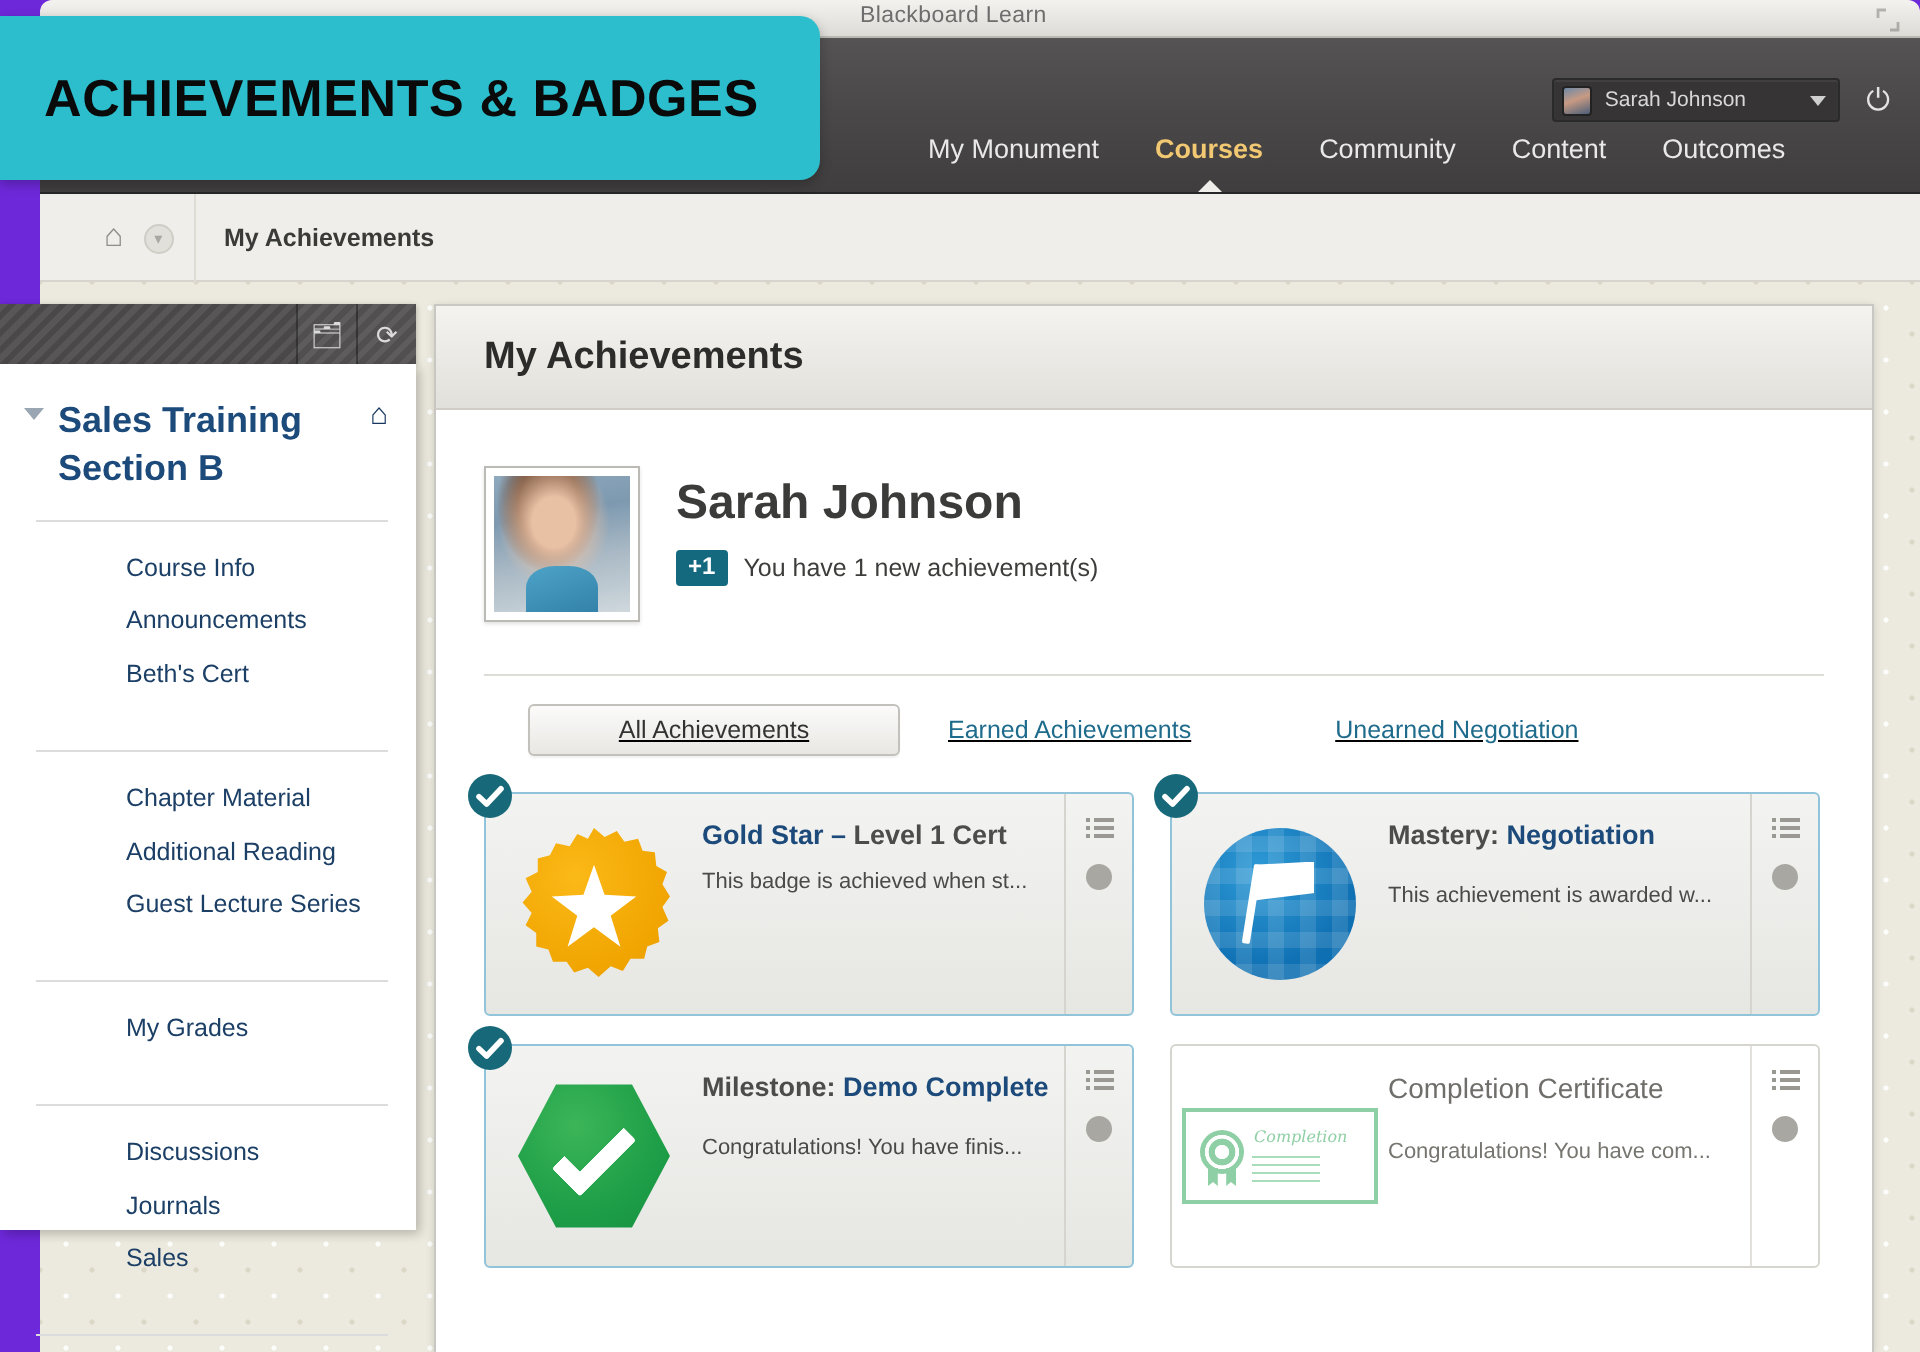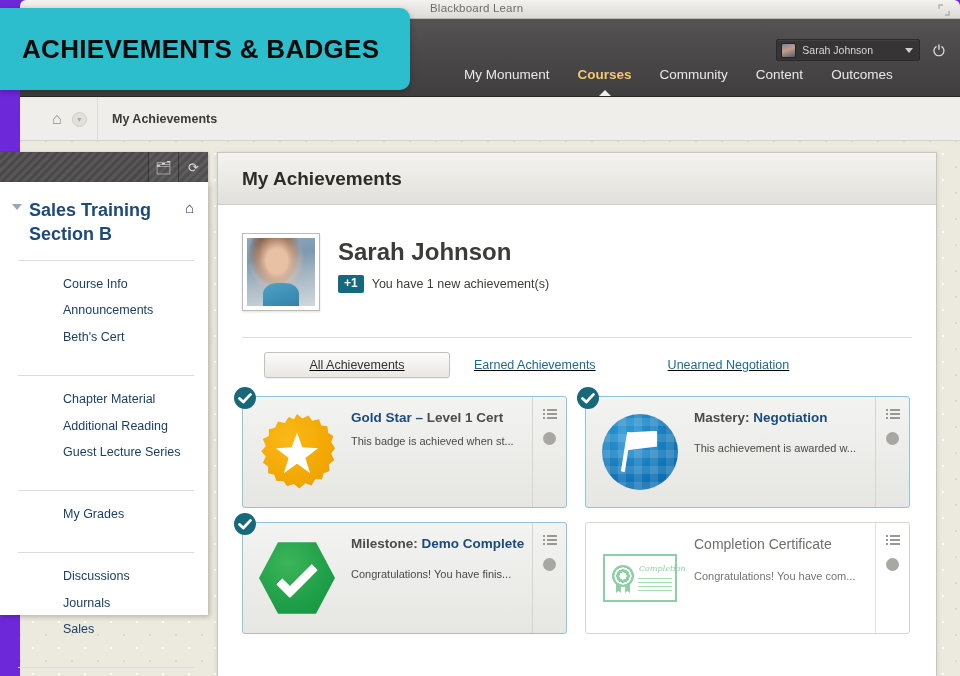--- a/index.html
+++ b/index.html
@@ -295,21 +295,21 @@
     background: radial-gradient(circle at 38% 30%, #3cb558 0%, #20a049 55%, #149040 100%);
     clip-path: polygon(25% 3%, 75% 3%, 100% 50%, 75% 97%, 25% 97%, 0% 50%);
     position:relative;
   }
   .hex-check {
     position:absolute; left:50%; top:50%; transform:translate(-50%,-54%) rotate(-45deg);
     width:40px; height:20px; border-left:9px solid #fff; border-bottom:9px solid #fff;
     border-radius:2px;
   }
   .certart {
-    width: 74px; height: 48px; border:2px solid #8fcfa5; background:#fff;
+    width: 98px; height: 48px; border:2px solid #8fcfa5; background:#fff;
     position:relative; padding: 4px;
   }
   .cert-seal {
     position:absolute; left:7px; top:9px; width:22px; height:22px; border-radius:50%;
     background: radial-gradient(circle, #fff 0 22%, #8fcfa5 24% 42%, #fff 44% 54%, #8fcfa5 56% 100%);
   }
   .cert-seal:after{
     content:""; position:absolute; left:4px; top:19px; width:14px;height:9px;
     background: linear-gradient(#8fcfa5,#8fcfa5);
     clip-path: polygon(0 0,35% 0,35% 100%,18% 78%,0 100%, 0 0, 65% 0, 100% 0, 100% 100%, 82% 78%, 65% 100%, 65% 0);

